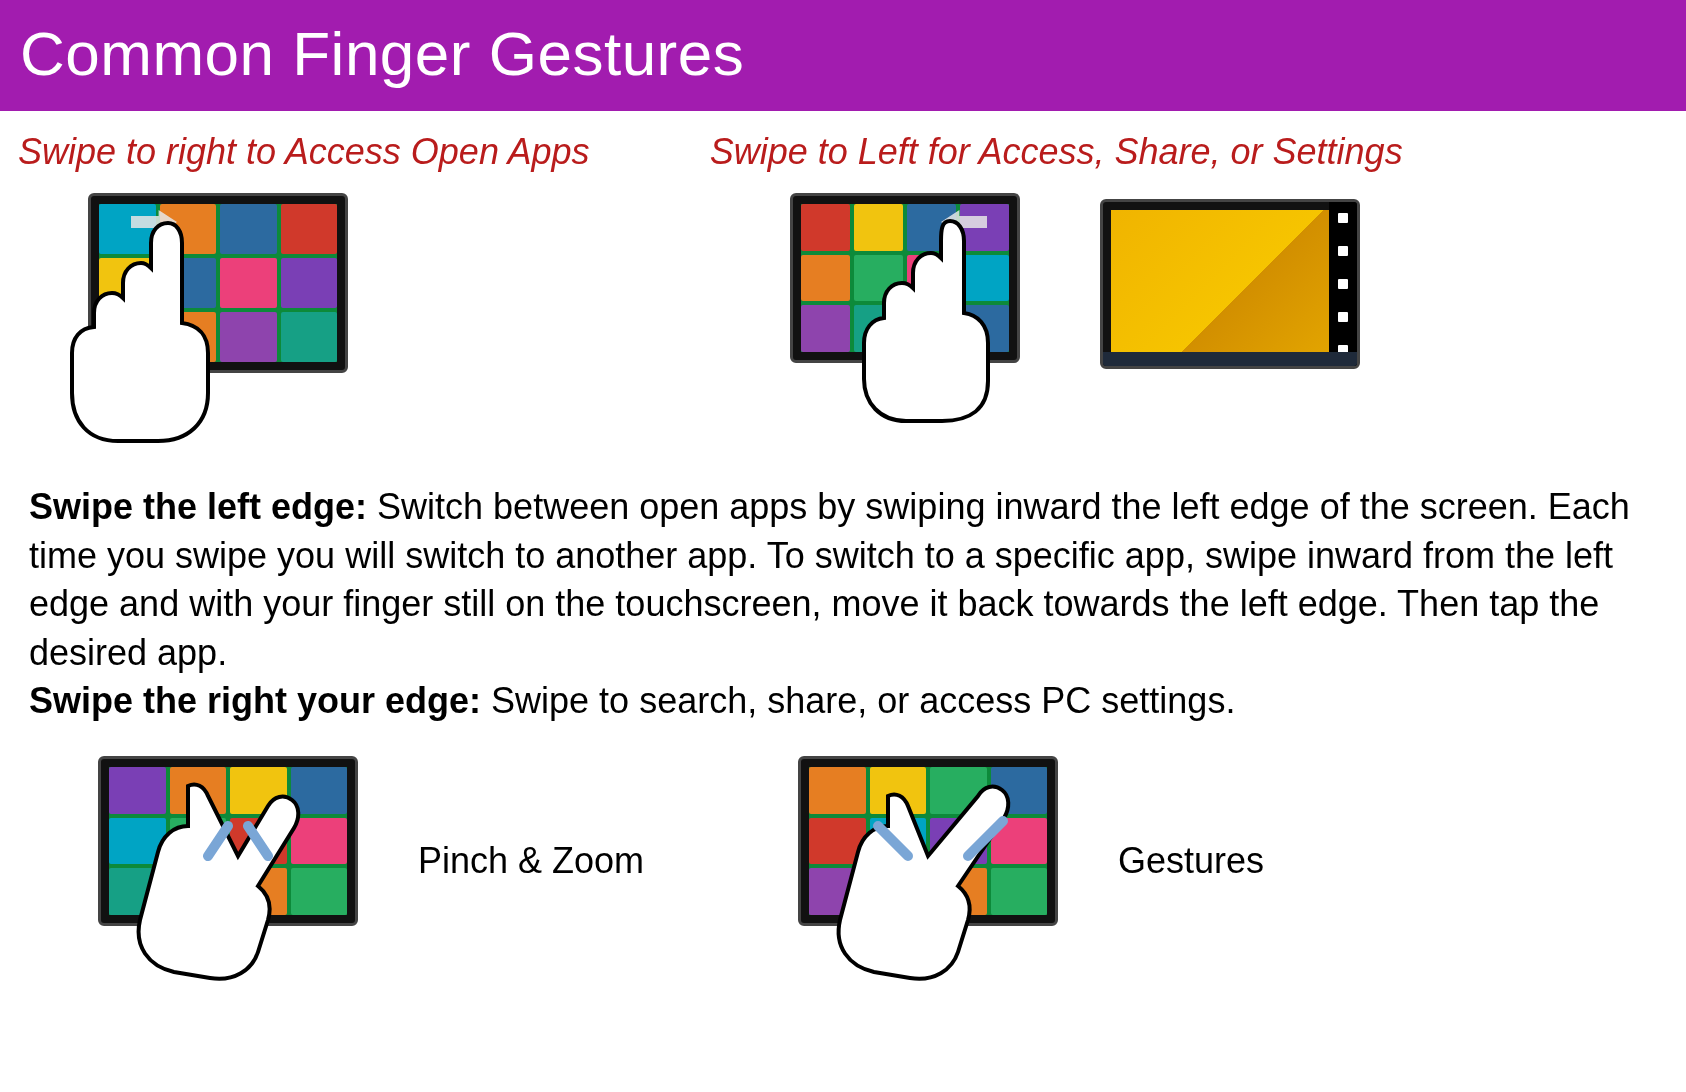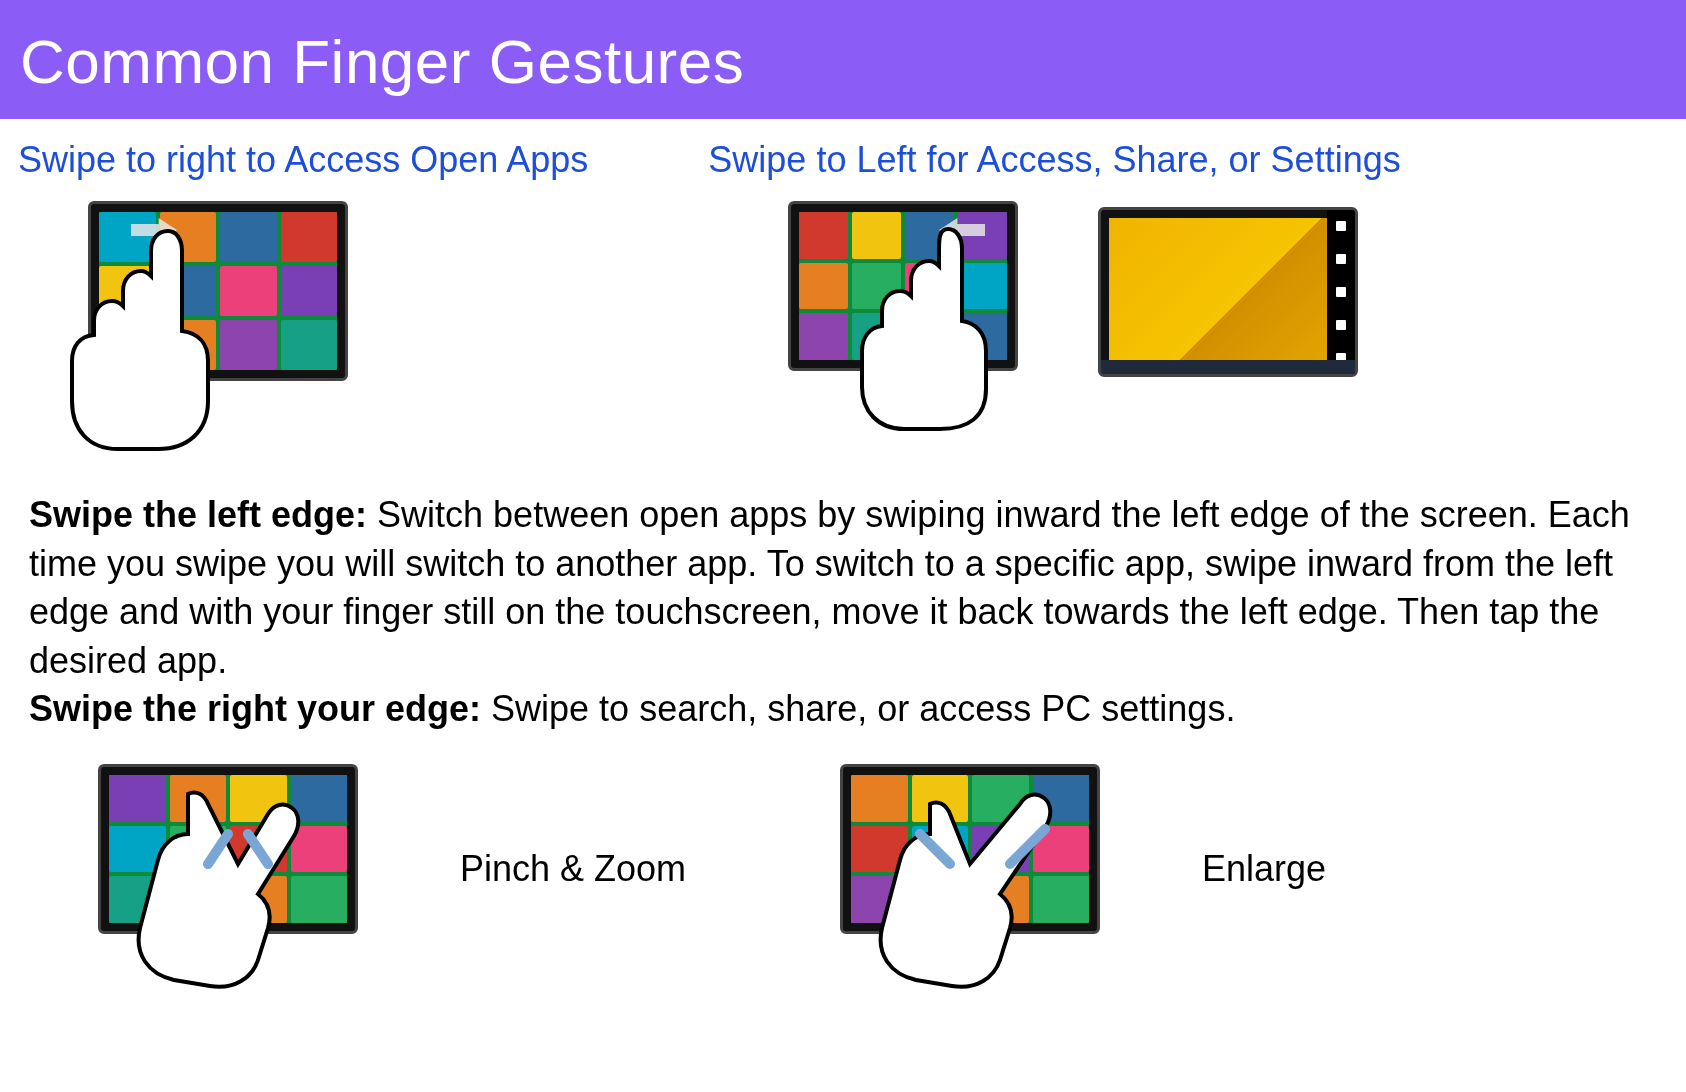--- a/index.html
+++ b/index.html
@@ -4,57 +4,57 @@
 <style>
   * { margin: 0; padding: 0; box-sizing: border-box; }
   body {
     font-family: Arial, Helvetica, sans-serif;
     background: #ffffff;
     width: 1686px;
     height: 1092px;
     overflow: hidden;
   }
   .header {
-    background: #8b5cf6;
+    background: #a21caf;
     color: #ffffff;
     font-size: 62px;
     font-weight: 400;
-    padding: 26px 20px 22px 20px;
+    padding: 18px 20px 22px 20px;
     letter-spacing: 0.5px;
   }
   .content { padding: 20px 18px 0 18px; }
   .row1 {
     display: flex;
     gap: 120px;
     margin-bottom: 28px;
   }
   .subhead {
     font-size: 36px;
     font-weight: 400;
-    color: #1d4ed8;
+    color: #b91c1c;
     margin-bottom: 20px;
+    font-style: italic;
   }
   .illus-row { display: flex; gap: 80px; align-items: flex-start; }
   .body-text {
     font-size: 36px;
     line-height: 1.35;
     color: #000;
     margin: 50px 0 30px 11px;
   }
   .bold { font-weight: 700; }
   .row2 {
     display: flex;
     align-items: center;
     gap: 60px;
     padding-left: 80px;
   }
   .row2 .label {
     font-size: 36px;
     color: #000;
-    margin-left: 42px;
   }
   
   .tablet {
     position: relative;
     border: 3px solid #444;
     border-radius: 6px;
     background: #111;
     overflow: hidden;
   }
   
@@ -234,16 +234,16 @@
             <div class="tile c10"></div>
             <div class="tile c3"></div>
             <div class="tile c6"></div>
         </div>
       </div>
       <svg class="hand" style="left:20px; bottom:-20px;" width="240" height="220" viewBox="0 0 240 220">
         <path d="M70 30 C78 26 86 30 90 40 L110 90 L160 30 C166 20 176 18 184 24 C192 30 192 42 186 52 L140 120 C150 128 154 140 150 154 L140 186 C134 204 116 216 92 212 L56 206 C30 200 16 180 22 154 L40 86 C44 70 56 60 70 60 Z" fill="#fff" stroke="#000" stroke-width="4"></path>
         <path d="M90 90 L60 60 M150 90 L185 55" stroke="#7aa6d6" stroke-width="10" stroke-linecap="round" fill="none"></path>
       </svg>
     </div>
-    <div class="label">Enlarge</div>
+    <div class="label">Gestures</div>
   </div>
 
 </div>
 
 </body></html>

